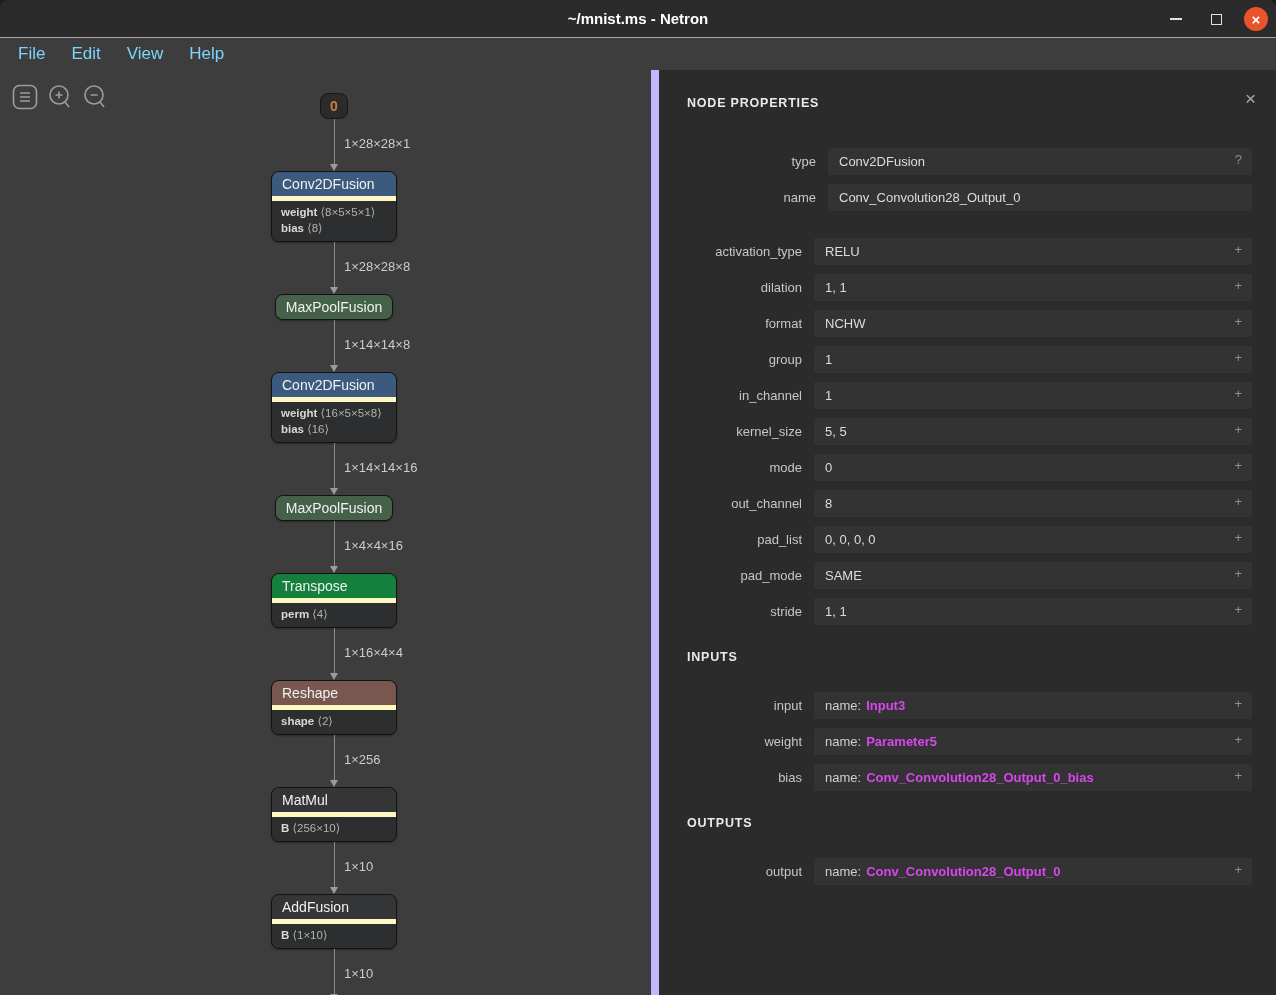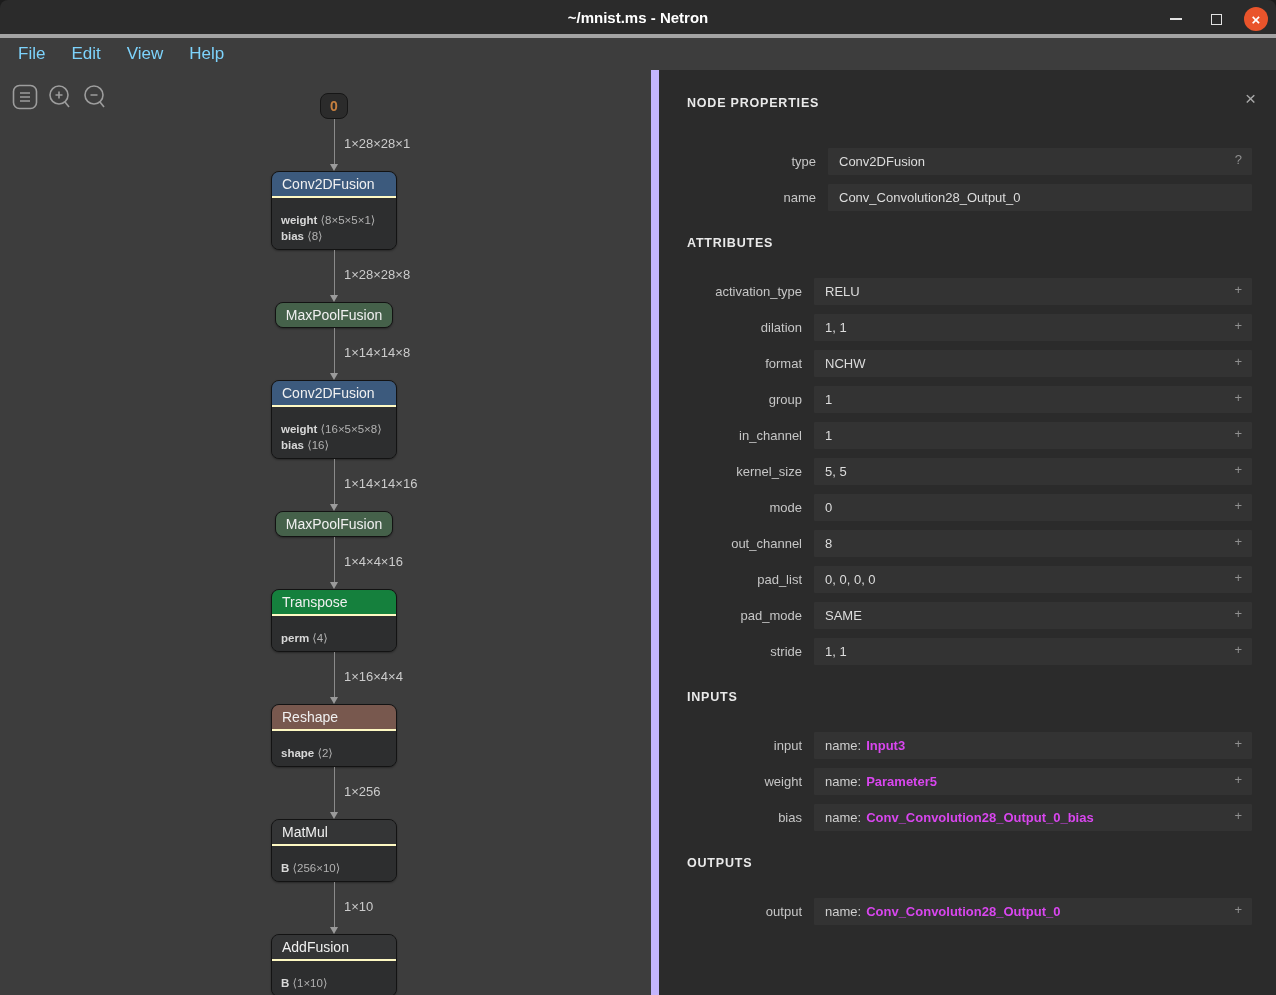--- a/index.html
+++ b/index.html
@@ -4,21 +4,21 @@
 <style>
   * { box-sizing: border-box; margin: 0; padding: 0; }
   html,body { width:1276px; height:995px; overflow:hidden;
     font-family:"Liberation Sans", sans-serif; background:#1c1c1c; }
   .app { width:1276px; height:995px; display:flex; flex-direction:column;
     border-radius:8px 8px 0 0; overflow:hidden; }
 
   
   .titlebar { height:38px; background:#2b2b2b; position:relative; flex:0 0 auto;
     display:flex; align-items:center; justify-content:center;
-    border-bottom:4px solid #a3a3a3; }
+    border-bottom:1px solid #a3a3a3; }
   .titlebar .title { color:#ffffff; font-size:15px; font-weight:bold; }
   .win-controls { position:absolute; right:8px; top:0; height:38px;
     display:flex; align-items:center; gap:16px; }
   .wc { width:24px; height:24px; display:flex; align-items:center;
     justify-content:center; cursor:default; }
   .wc-min span { display:block; width:12px; height:2px; background:#e2e2e2; }
   .wc-max span { display:block; width:11px; height:11px;
     border:1.5px solid #e2e2e2; background:transparent; }
   .wc-close { width:24px; height:24px; border-radius:50%; color:#fff;
     font-size:15px; font-weight:bold; line-height:1; }
@@ -43,21 +43,21 @@
     display:flex; flex-direction:column; align-items:center; }
   .io-node { min-width:28px; height:26px; padding:0 8px; background:#2b2b2b;
     border:1.5px solid #161616; border-radius:8px; display:flex;
     align-items:center; justify-content:center;
     font-size:14px; font-weight:bold; }
   .op-node { width:126px; border:1px solid #131313; border-radius:8px;
     overflow:hidden; background:#2d2e2f; box-shadow:0 1px 2px rgba(0,0,0,.35); }
   .op-node.single { width:auto; min-width:114px; }
   .op-header { height:24px; display:flex; align-items:center; padding:0 10px;
     color:#f0f0f0; font-size:14px; white-space:nowrap; }
-  .op-body { background:#2d2e2f; border-top:2px solid #fef9c3; padding:14px 0 5px; }
+  .op-body { background:#2d2e2f; border-top:5px solid #fef9c3; padding:3px 0 5px; }
   .op-attr { padding:1px 9px; font-size:11.5px; white-space:nowrap; }
   .op-attr b { color:#d8d8d8; font-weight:bold; }
   .op-attr span { color:#b2b2b2; }
 
   
   .edge { height:52px; position:relative; display:flex; flex-direction:column;
     align-items:center; width:2px; }
   .edge .line { width:1px; flex:1 1 auto; background:#8a8a8a; }
   .edge .arrow { width:0; height:0; border-left:4.5px solid transparent;
     border-right:4.5px solid transparent; border-top:7px solid #9b9b9b; }
@@ -258,21 +258,20 @@
             </div>
           </div>
           <div class="prow">
             <div class="plabel">name</div>
             <div class="pbox">
               <span class="val">Conv_Convolution28_Output_0</span>
             </div>
           </div>
         </div>
       <div id="panel-sections">
-          <div class="section-title">ATTRIBUTES</div>
           <div class="rows">
             <div class="prow">
               <div class="plabel">activation_type</div>
               <div class="pbox">
                 <span class="val">RELU</span>
                 <span class="suffix">+</span>
               </div>
             </div>
             <div class="prow">
               <div class="plabel">dilation</div>

